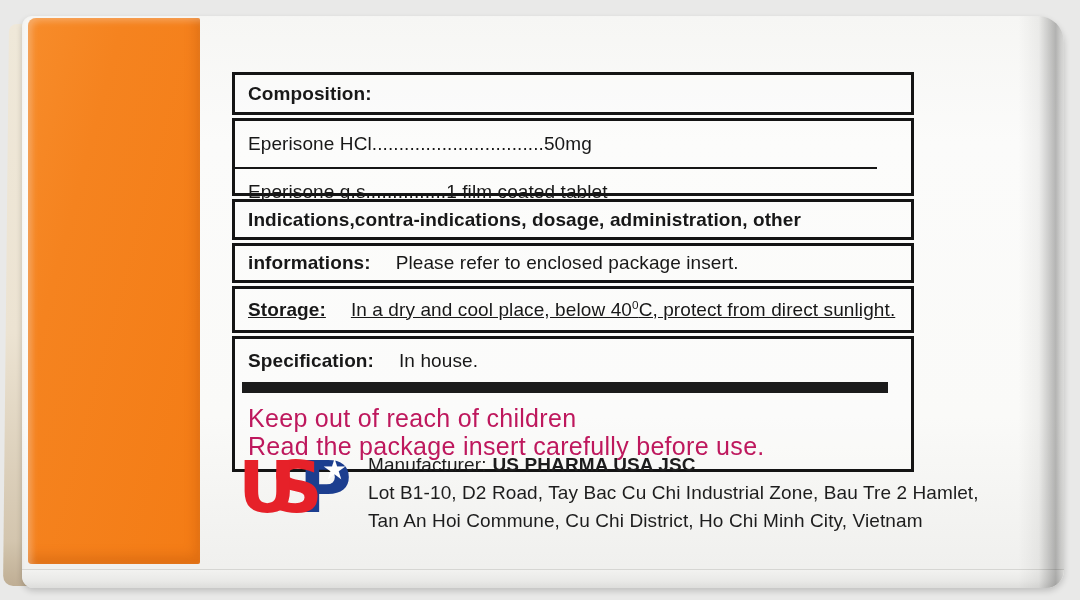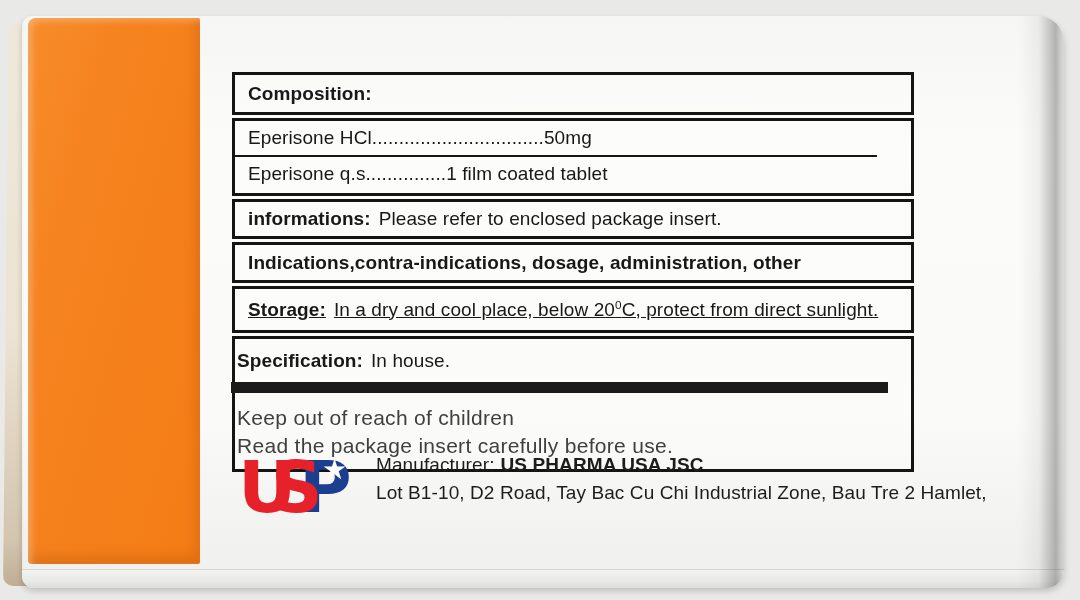--- a/index.html
+++ b/index.html
@@ -53,56 +53,56 @@
     color:#181818;
   }
   .t-row{
     border:3px solid #141414;
     background:rgba(255,255,255,0.25);
     margin-bottom:3px;
     display:flex;align-items:center;
     padding:0 13px;
     font-size:19px;letter-spacing:0.1px;
   }
-  .lbl{font-weight:bold;margin-right:8px;white-space:nowrap;}
+  .lbl{font-weight:bold;margin-right:25px;white-space:nowrap;}
   .row-composition{height:37px;}
   .row-items{height:72px;display:block;padding:0;}
-  .ing-line{height:34px;display:flex;align-items:center;padding:0 13px;font-size:19px;}
+  .ing-line{height:46px;display:flex;align-items:center;padding:0 13px;font-size:19px;}
   .ing-divider{height:2px;background:#161616;width:95%;margin:0;}
   .row-indications{height:35px;font-weight:bold;}
   .row-informations{height:34px;}
   .row-storage{height:41px;text-decoration:underline;}
   .sup0{font-size:62%;vertical-align:super;line-height:0;}
-  .row-spec{height:121px;display:block;padding:9px 13px 0 2px;}
+  .row-spec{height:121px;display:block;padding:9px 13px 0 13px;}
   .spec-line{font-size:19px;height:26px;display:flex;align-items:center;}
   .black-bar{
     height:11px;background:#1b1b1b;
     margin:8px 0 11px -6px;width:calc(100% - 4px);
   }
   .warn-line{
-    color:#404040;font-size:21px;line-height:28px;letter-spacing:0.3px;
+    color:#be185d;font-size:25px;line-height:28px;letter-spacing:0.3px;
   }
 
   
   .mfr{position:absolute;left:238px;top:449px;display:flex;}
   .usp-logo{position:relative;width:118px;height:86px;flex:0 0 auto;}
   .usp-letter{
     position:absolute;top:2px;
     font-family:"DejaVu Sans", sans-serif;
     font-weight:bold;font-size:72px;line-height:1;
     transform:scaleY(0.98);
   }
   .usp-u{left:0;color:#e62129;z-index:3;}
   .usp-s{left:33px;color:#e62129;z-index:2;}
   .usp-p{left:61px;color:#1c3e8f;z-index:1;}
   .usp-star{
     position:absolute;left:84px;top:7px;z-index:2;
     color:#ffffff;font-size:28px;line-height:1;
   }
-  .mfr-text{margin-left:20px;padding-top:2px;font-size:19px;line-height:28px;color:#1d1d1d;letter-spacing:0.1px;}
+  .mfr-text{margin-left:12px;padding-top:2px;font-size:19px;line-height:28px;color:#1d1d1d;letter-spacing:0.1px;}
   .mfr-line1 .lbl2{margin-right:6px;}
   .mfr-name{font-weight:bold;}
 </style>
 </head>
 <body>
 
 <div class="scene">
 
   <div class="flap-edge"></div>
 
@@ -117,30 +117,30 @@
     <div class="t-row row-composition">
         <span class="lbl">Composition:</span>
       </div>
 
     <div class="t-row row-items">
       <div class="ing-line">Eperisone HCl................................50mg</div>
       <div class="ing-divider"></div>
       <div class="ing-line">Eperisone q.s...............1 film coated tablet</div>
     </div>
 
+    <div class="t-row row-indications">Indications,contra-indications, dosage, administration, other</div>
+
     <div class="t-row row-informations">
         <span class="lbl">informations:</span>
         <span>Please refer to enclosed package insert.</span>
       </div>
 
-    <div class="t-row row-indications">Indications,contra-indications, dosage, administration, other</div>
-
     <div class="t-row row-storage">
         <span class="lbl">Storage:</span>
-        <span><span>In a dry and cool place, below 20</span><span class="sup0">0</span><span>C, protect from direct sunlight.</span></span>
+        <span><span>In a dry and cool place, below 40</span><span class="sup0">0</span><span>C, protect from direct sunlight.</span></span>
       </div>
 
     <div class="t-row row-spec">
       <div class="spec-line">
           <span class="lbl">Specification:</span>
           <span>In house.</span>
         </div>
       <div class="black-bar"></div>
       <div class="warn-line">Keep out of reach of children</div>
       <div class="warn-line">Read the package insert carefully before use.</div>
@@ -151,16 +151,17 @@
   <div class="mfr">
     <div class="usp-logo">
       <span class="usp-letter usp-u">U</span>
       <span class="usp-letter usp-p">P</span>
       <span class="usp-letter usp-s">S</span>
       <span class="usp-star">★</span>
     </div>
     <div class="mfr-text">
       <div class="mfr-line1"><span class="lbl2">Manufacturer:</span><span class="mfr-name">US PHARMA USA JSC</span></div>
       <div>Lot B1-10, D2 Road, Tay Bac Cu Chi Industrial Zone, Bau Tre 2 Hamlet,</div>
+      <div>Tan An Hoi Commune, Cu Chi District, Ho Chi Minh City, Vietnam</div>
     </div>
   </div>
 
 </div>
 
 </body></html>

